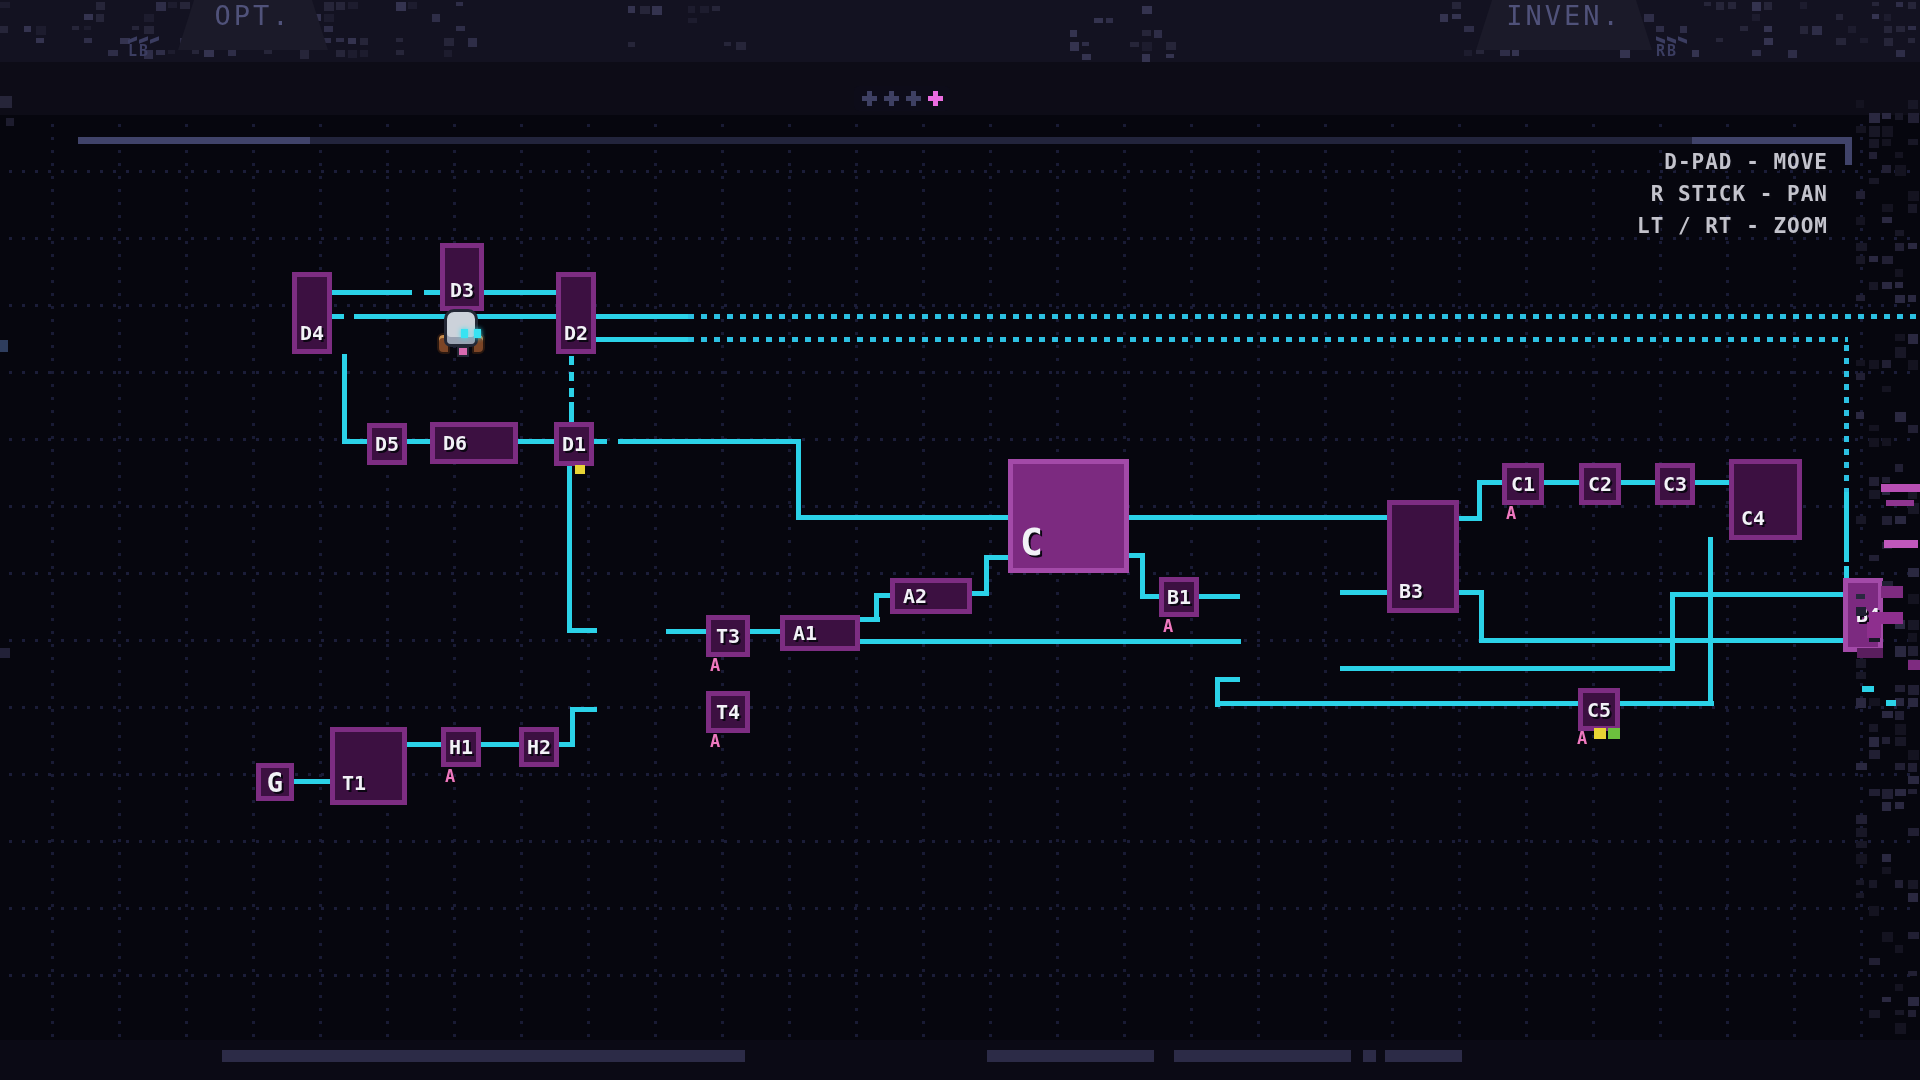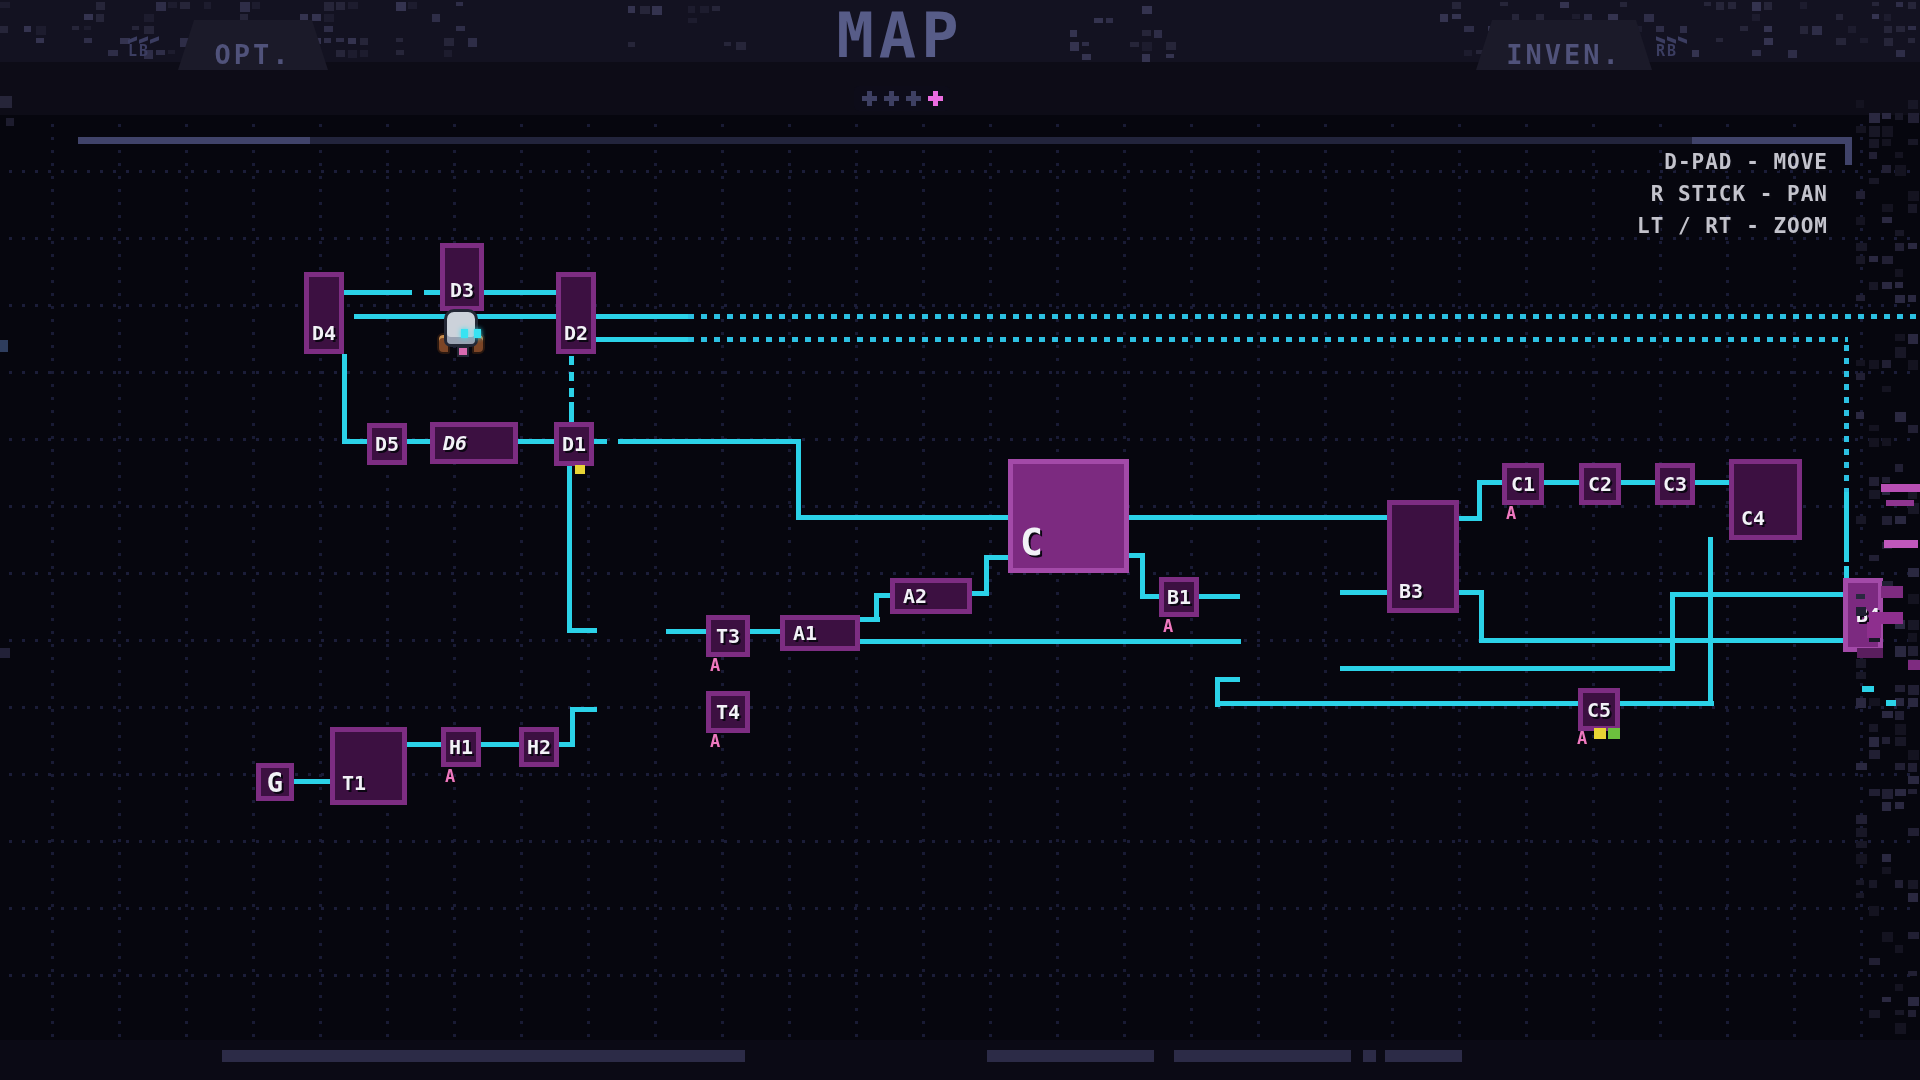--- a/index.html
+++ b/index.html
@@ -1,24 +1,24 @@
 <!DOCTYPE html>
 <html><head>
 <meta charset="utf-8">
 <style>
   html,body{margin:0;padding:0;background:#0b0a15}
   #stage{position:relative;width:1920px;height:1080px;overflow:hidden;background:#0b0a15;
          font-family:"DejaVu Sans Mono",monospace}
   
   #header{position:absolute;left:0;top:0;width:1920px;height:62px;background:#131221;z-index:10}
   #subheader{position:absolute;left:0;top:62px;width:1920px;height:53px;background:#0d0c17;z-index:1}
-  .tab{position:absolute;top:20px;height:50px;background:#1b1a29;z-index:12;
+  .tab{position:absolute;top:0;height:50px;background:#1b1a29;z-index:12;
        clip-path:polygon(16px 0,calc(100% - 16px) 0,100% 100%,0 100%);
-       color:#50527a;font-weight:bold;font-size:27px;letter-spacing:3px;
-       display:flex;align-items:flex-end;justify-content:center;cursor:pointer}
+       color:#50527a;font-weight:normal;font-size:27px;letter-spacing:3px;
+       display:flex;align-items:flex-start;justify-content:center;cursor:pointer}
   #opt-tab{left:178px;width:150px}
   #inven-tab{left:1476px;width:176px}
   #map-title{position:absolute;left:790px;top:0px;width:220px;text-align:center;z-index:12;
              font-size:62px;font-weight:bold;color:#575c88;letter-spacing:5px;line-height:72px}
   #page-pill{position:absolute;left:854px;top:86px;width:96px;height:25px;background:#0d0c19;
              border-radius:5px;display:flex;align-items:center;justify-content:center;gap:7px;z-index:12}
   .plus{width:15px;height:15px;position:relative}
   .plus i{position:absolute;background:var(--c)}
   .plus i.v{left:5px;top:0;width:5px;height:15px}
   .plus i.h{left:0;top:5px;width:15px;height:5px}
@@ -237,21 +237,20 @@
 
   <div class="shoulder" id="lb-icon">
     <span class="mk up"></span><span class="mk up"></span><span class="mk up"></span>
     <div class="txt">LB</div>
   </div>
 
   <div class="tab" id="opt-tab">
     <span>OPT.</span>
   </div>
 
-  <div id="map-title">MAP</div>
   <div id="page-pill">
       <div class="plus" style="--c: #3e4063;">
         <i class="v"></i>
         <i class="h"></i>
       </div>
       <div class="plus" style="--c: #3e4063;">
         <i class="v"></i>
         <i class="h"></i>
       </div>
       <div class="plus" style="--c: #3e4063;">
@@ -342,33 +341,33 @@
       <div class="ln h solid" style="left: 1215px; top: 586px; width: 499px;"></div>
       <div class="ln v solid" style="left: 1708px; top: 422px; height: 169px;"></div>
       <div class="ln v solid" style="left: 567px; top: 350px; height: 168px;"></div>
       <div class="ln h solid" style="left: 567px; top: 513px; width: 30px;"></div>
       <div class="ln h solid" style="left: 556px; top: 627px; width: 19px;"></div>
       <div class="ln v solid" style="left: 570px; top: 592px; height: 40px;"></div>
       <div class="ln h solid" style="left: 570px; top: 592px; width: 27px;"></div>
       <div class="ln h solid" style="left: 290px; top: 664px; width: 43px;"></div>
       <div class="ln h solid" style="left: 404px; top: 627px; width: 40px;"></div>
       <div class="ln h solid" style="left: 477px; top: 627px; width: 46px;"></div>
-      <div class="room" style="left: 292px; top: 157px; width: 40px; height: 82px; margin-left: 12px;">
+      <div class="room" style="left: 292px; top: 157px; width: 40px; height: 82px;">
         <div class="room-label lp-bc">D4</div>
       </div>
       <div class="room" style="left: 440px; top: 128px; width: 44px; height: 68px; padding-left: 16px;">
         <div class="room-label lp-bc">D3</div>
       </div>
       <div class="room" style="left: 556px; top: 157px; width: 40px; height: 82px;">
         <div class="room-label lp-bc">D2</div>
       </div>
       <div class="room" style="left: 367px; top: 308px; width: 40px; height: 42px;">
         <div class="room-label lp-c">D5</div>
       </div>
-      <div class="room" style="left: 430px; top: 307px; width: 88px; height: 42px; font-style: italic;">
+      <div class="room" style="left: 430px; top: 307px; width: 88px; height: 42px;">
         <div class="room-label lp-l">D6</div>
       </div>
       <div class="room" style="left: 554px; top: 307px; width: 40px; height: 44px;">
         <div class="room-label lp-c">D1</div>
       </div>
       <div class="room" style="left: 706px; top: 500px; width: 44px; height: 42px;">
         <div class="room-label lp-c">T3</div>
       </div>
       <div class="room" style="left: 706px; top: 576px; width: 44px; height: 42px;">
         <div class="room-label lp-c">T4</div>

